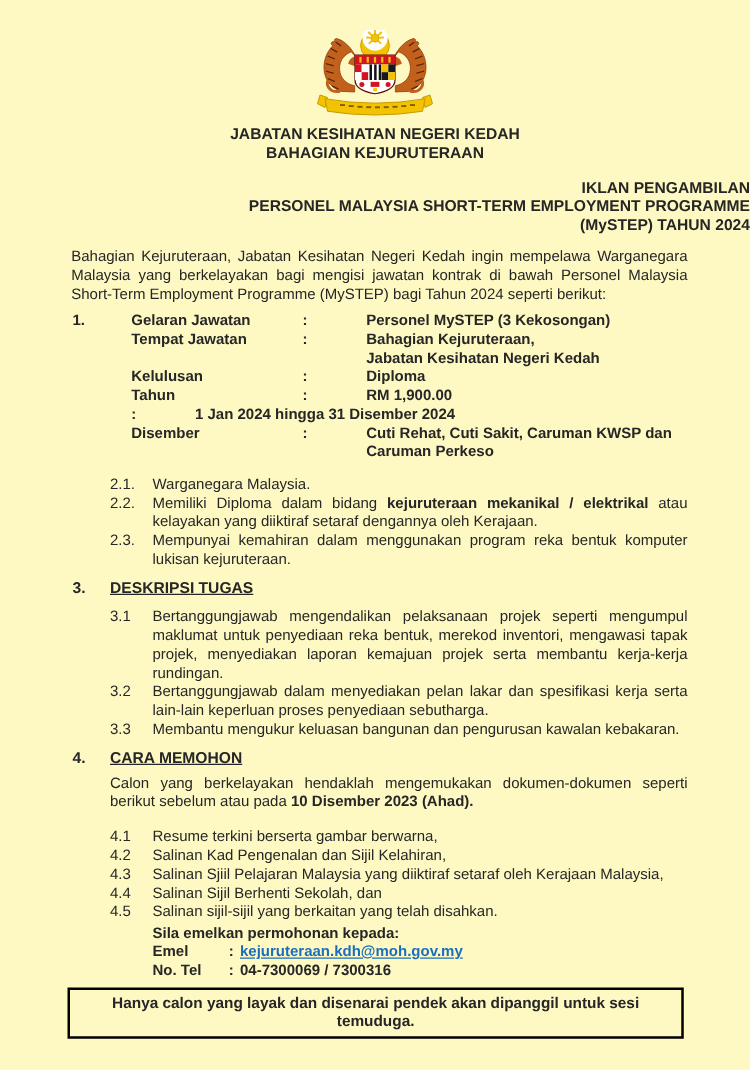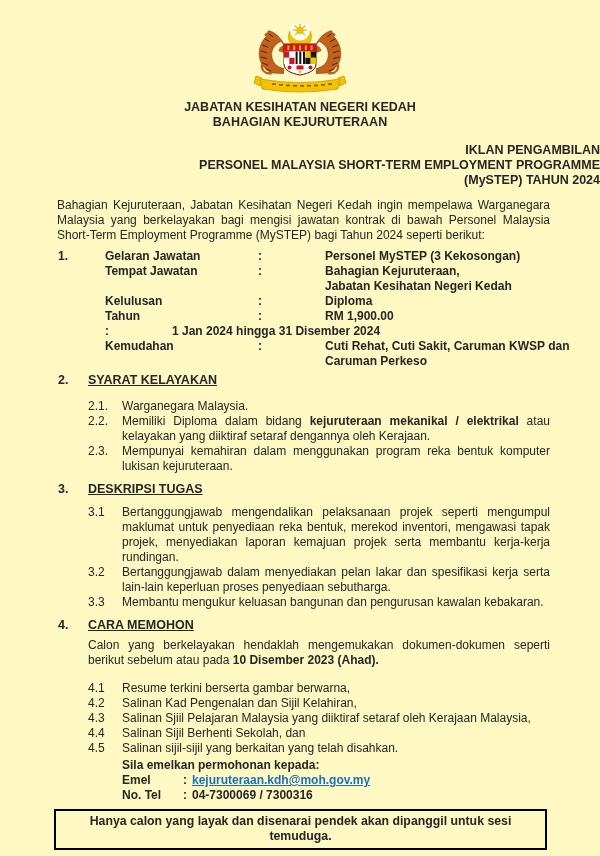--- a/index.html
+++ b/index.html
@@ -14,21 +14,21 @@
     box-sizing:border-box;
   }
   .b { font-weight:bold; }
   .crest { display:block; margin:24px auto 0 auto; }
   .org { margin-top:4px; text-align:center; font-weight:bold; font-size:12.5px; line-height:15px; }
   .title { margin-top:13px; text-align:right; font-weight:bold; font-size:12.5px; line-height:15px; }
   .intro { margin:10px 50px 0 57px; text-align:justify; }
 
   .job { position:relative; margin-top:6px; padding-left:105px; font-weight:bold; }
   .job-num { position:absolute; left:58px; top:0; }
-  .job-row { display:flex; align-items:flex-start;gap:16px; }
+  .job-row { display:flex; align-items:flex-start; }
   .job-label { width:137px; flex:none; }
   .job-colon { width:51px; flex:none; }
   .job-value { white-space:nowrap; }
 
   .sec-head { margin-left:58px; font-weight:bold; font-size:12.5px; }
   .sec-head .num { display:inline-block; width:30px; text-decoration:none; }
   .sec-head .txt { text-decoration:underline; }
 
   .sec-items { margin:0 50px 0 88px; }
   .sec-item { display:flex; align-items:flex-start; }
@@ -171,32 +171,29 @@
     <div class="job-row">
       <div class="job-label">Tahun</div>
       <div class="job-colon">:</div>
       <div class="job-value">RM 1,900.00</div>
     </div>
     <div class="job-row">
       <div class="job-colon">:</div>
       <div class="job-value">1 Jan 2024 hingga 31 Disember 2024</div>
     </div>
     <div class="job-row">
-      <div class="job-label">Kemudahan</div>
+      <div class="job-label">Disember</div>
       <div class="job-colon">:</div>
       <div>
         <div class="job-value">Cuti Rehat, Cuti Sakit, Caruman KWSP dan</div>
         <div class="job-value">Caruman Perkeso</div>
       </div>
     </div>
   </div>
 
-  <div class="sec-head mt4">
-    <span class="num">2.</span><span class="txt">SYARAT KELAYAKAN</span>
-  </div>
   <div class="sec-items mt11">
     <div class="sec-item">
       <div class="inum">2.1.</div>
       <div class="itxt">Warganegara Malaysia.</div>
     </div>
     <div class="sec-item">
       <div class="inum">2.2.</div>
       <div class="itxt"><span>Memiliki Diploma dalam bidang </span><span class="b">kejuruteraan mekanikal / elektrikal</span><span> atau kelayakan yang diiktiraf setaraf dengannya oleh Kerajaan.</span></div>
     </div>
     <div class="sec-item">

